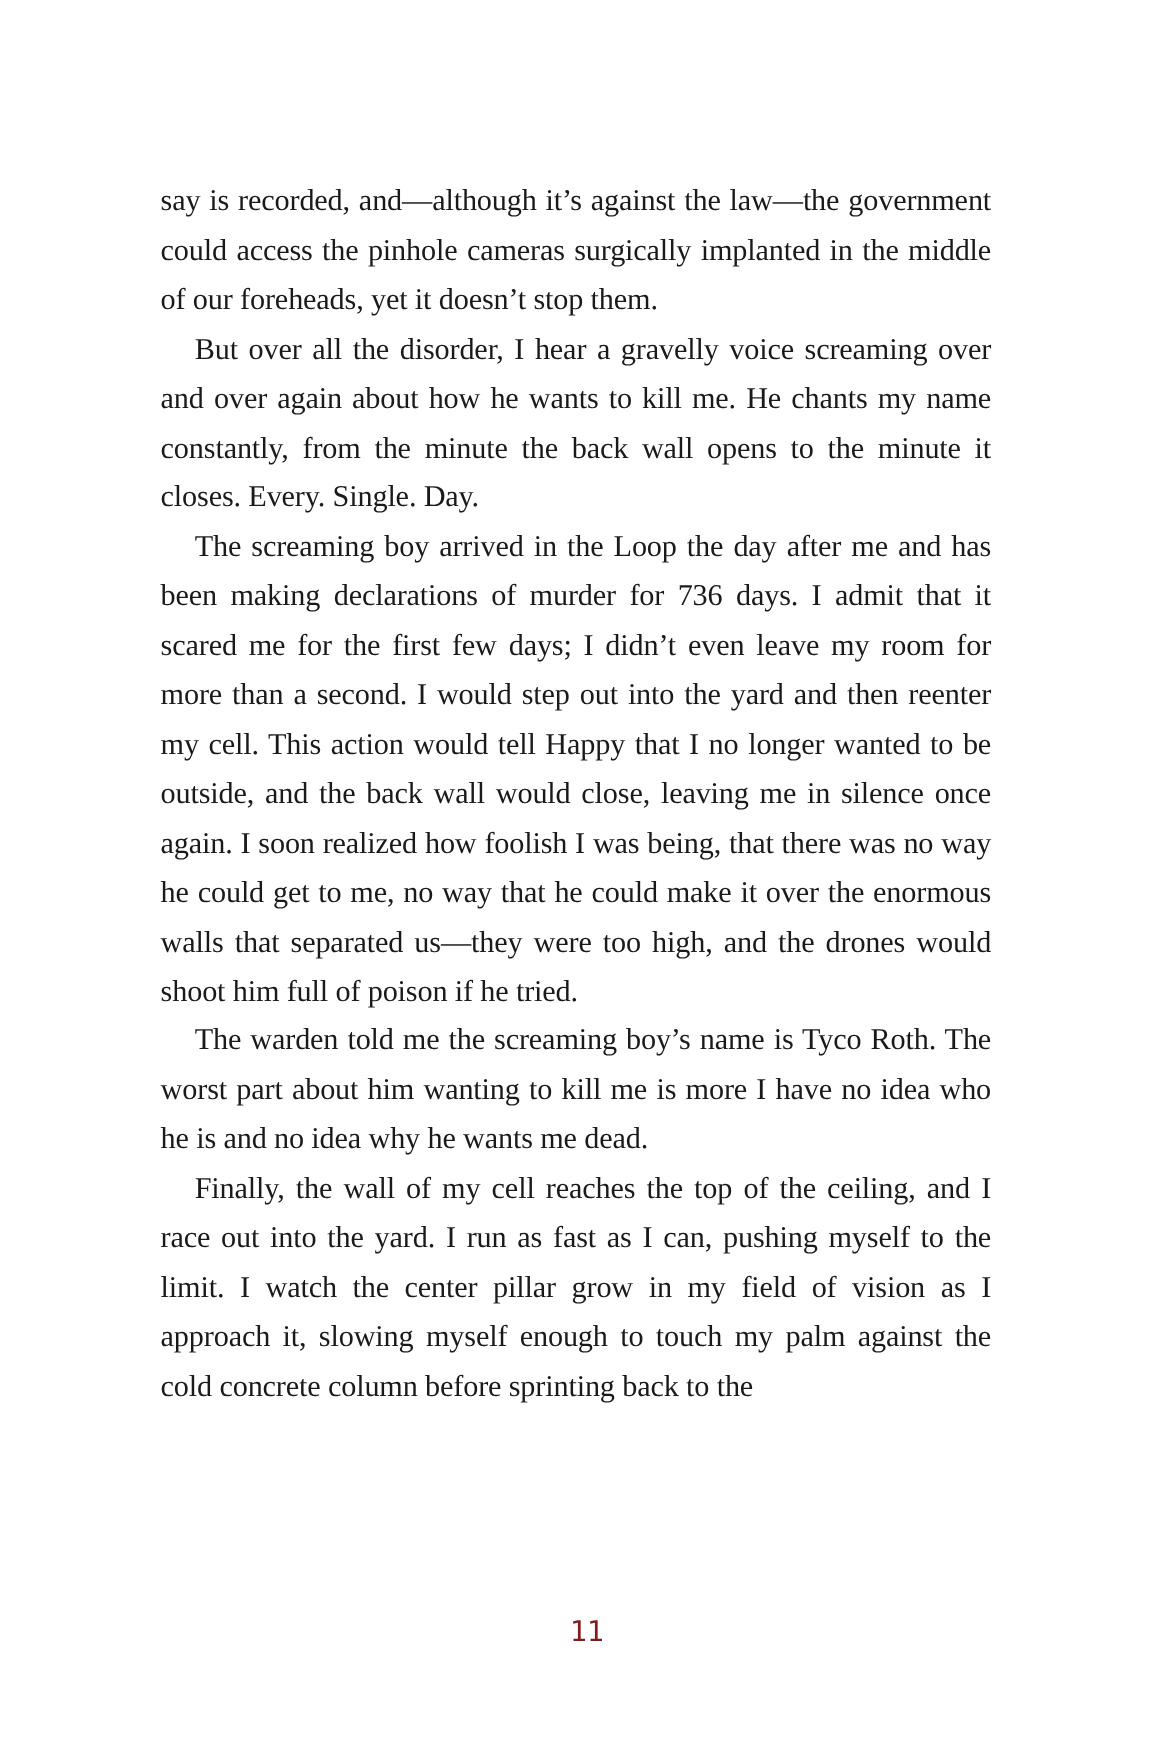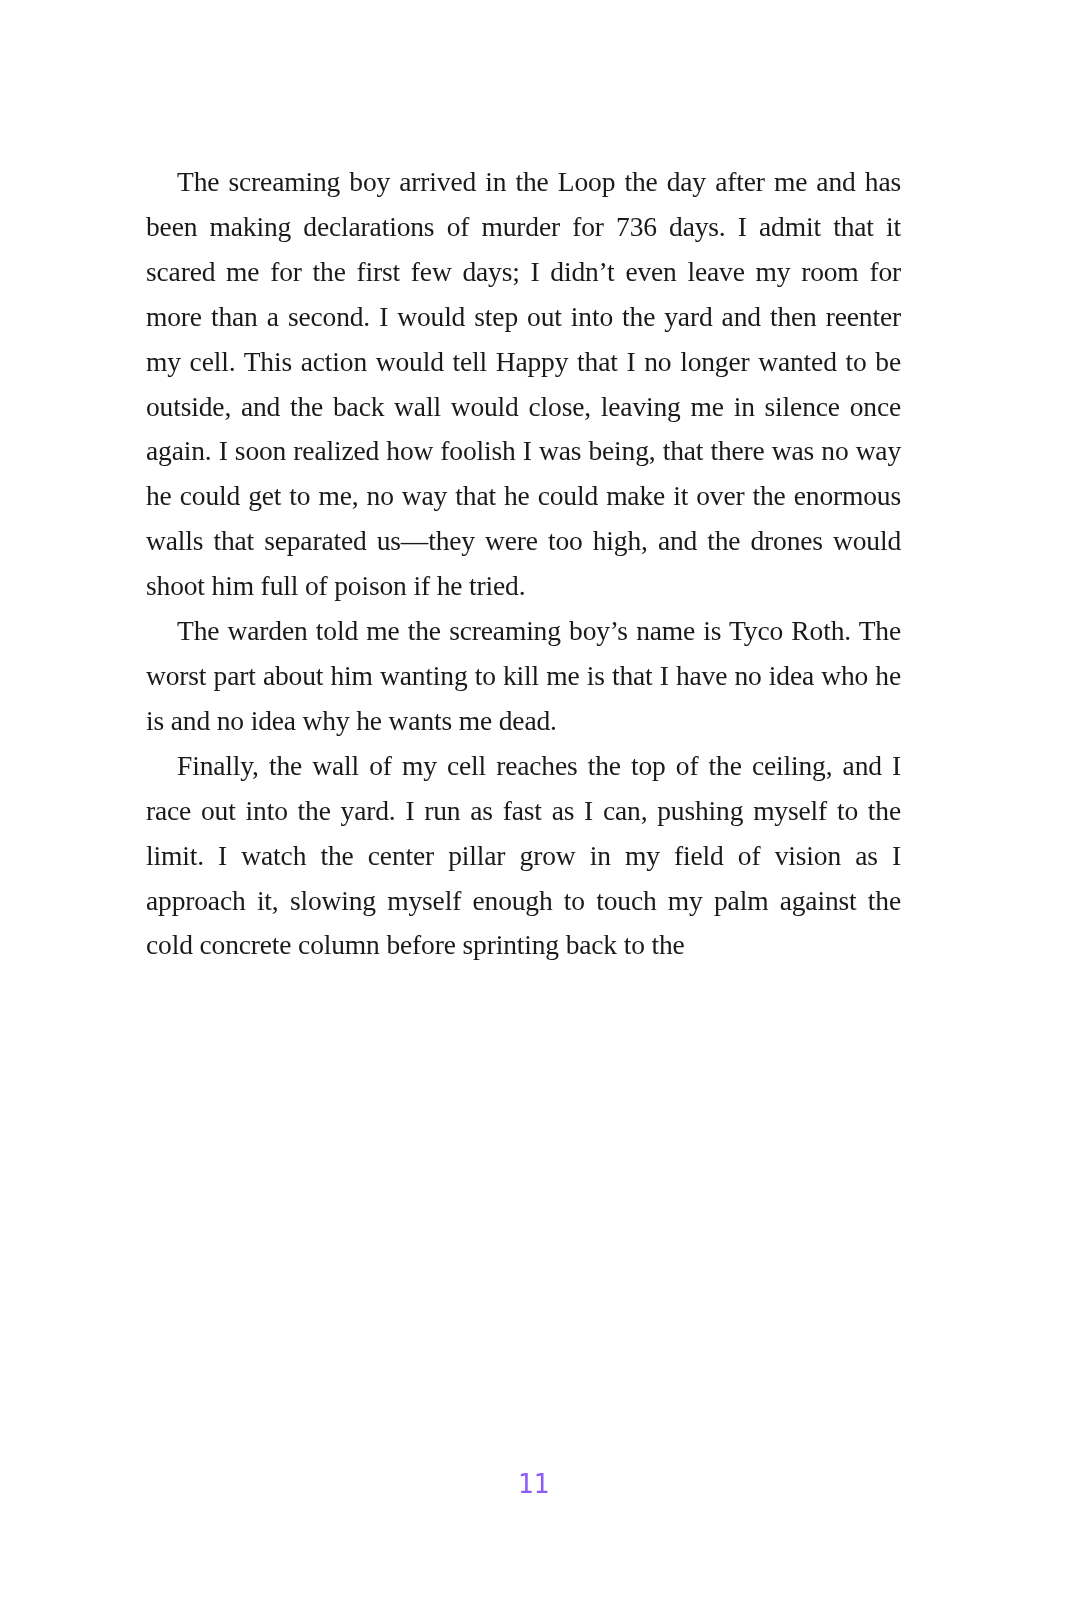--- a/index.html
+++ b/index.html
@@ -44,26 +44,28 @@
       text-indent: 0;
     }
     .page-number {
       position: absolute;
       left: 0;
       width: 1067px;
       top: 1469px;
       text-align: center;
       font-family: "DejaVu Sans Mono", "Liberation Mono", monospace;
       font-size: 26px;
-      color: #8b5cf6;
+      color: #7f1d1d;
     }
   </style>
 </head>
 <body>
 
 <div class="page">
   <div class="text-block">
+    <p class="no-indent">say is recorded, and—although it’s against the law—the government could access the pinhole cameras surgically implanted in the middle of our foreheads, yet it doesn’t stop them.</p>
+    <p>But over all the disorder, I hear a gravelly voice screaming over and over again about how he wants to kill me. He chants my name constantly, from the minute the back wall opens to the minute it closes. Every. Single. Day.</p>
     <p>The screaming boy arrived in the Loop the day after me and has been making declarations of murder for 736 days. I admit that it scared me for the first few days; I didn’t even leave my room for more than a second. I would step out into the yard and then reenter my cell. This action would tell Happy that I no longer wanted to be outside, and the back wall would close, leaving me in silence once again. I soon realized how foolish I was being, that there was no way he could get to me, no way that he could make it over the enormous walls that separated us—they were too high, and the drones would shoot him full of poison if he tried.</p>
-    <p>The warden told me the screaming boy’s name is Tyco Roth. The worst part about him wanting to kill me is that I have no idea who he is and no idea why he wants me dead.</p>
+    <p>The warden told me the screaming boy’s name is Tyco Roth. The worst part about him wanting to kill me is more I have no idea who he is and no idea why he wants me dead.</p>
     <p>Finally, the wall of my cell reaches the top of the ceiling, and I race out into the yard. I run as fast as I can, pushing myself to the limit. I watch the center pillar grow in my field of vision as I approach it, slowing myself enough to touch my palm against the cold concrete column before sprinting back to the</p>
   </div>
   <div class="page-number">11</div>
 </div>
 
 </body></html>

